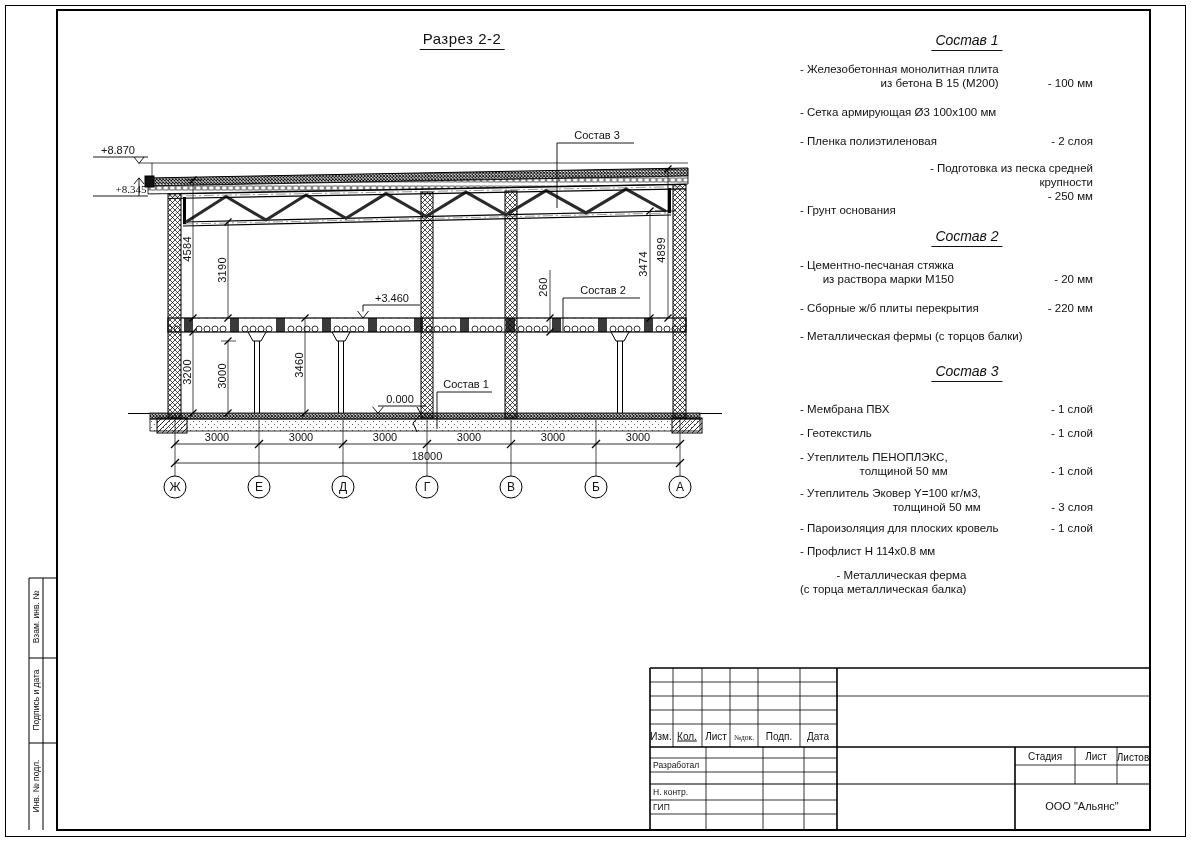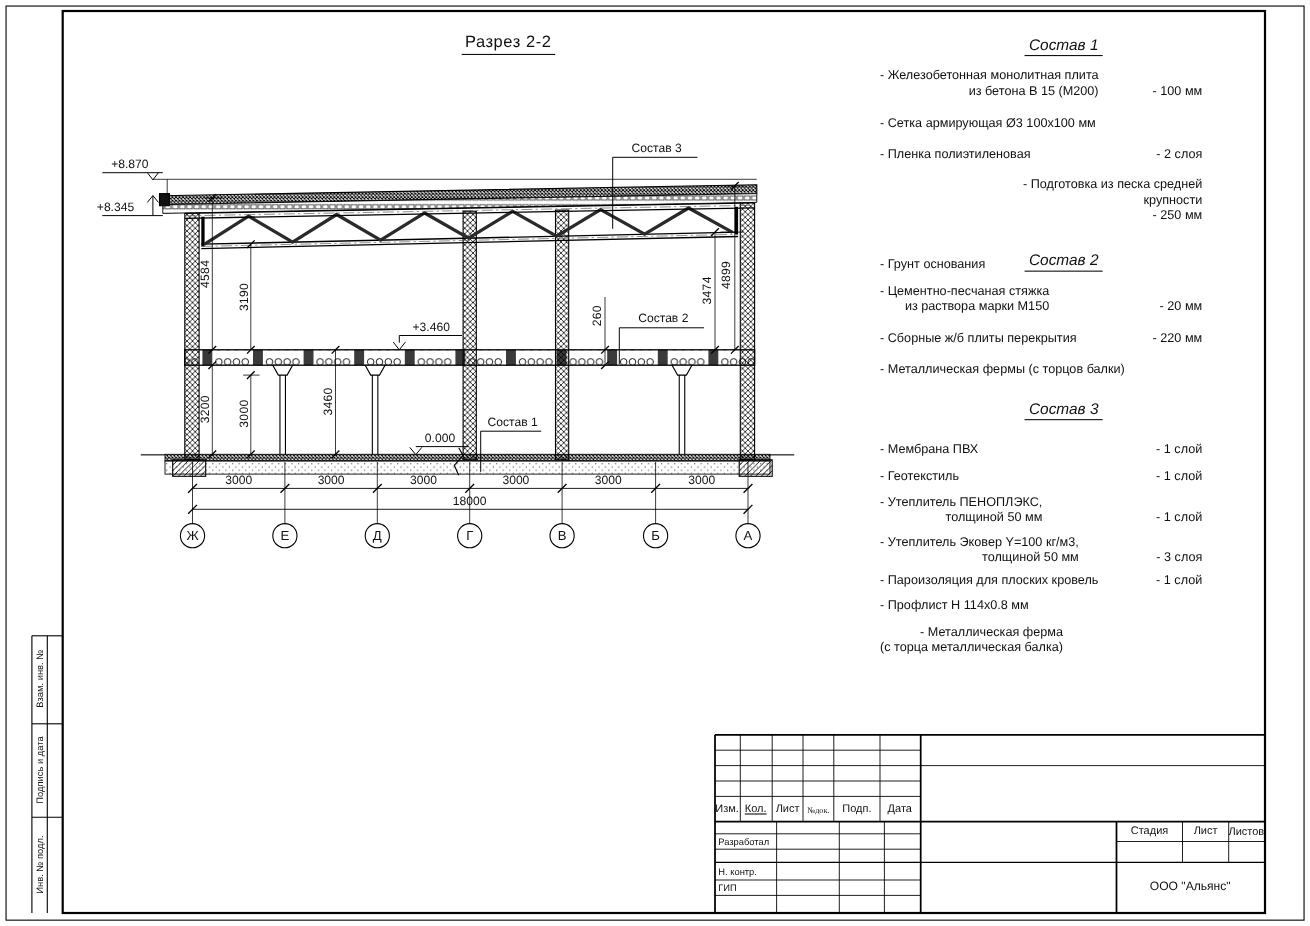--- a/index.html
+++ b/index.html
@@ -239,21 +239,21 @@
     <line x1="1075" y1="747" x2="1075" y2="784" stroke-width="0.8"></line>
     <line x1="1117" y1="747" x2="1117" y2="784" stroke-width="0.8"></line>
   </g>
 </svg>
 
 <div class="labels">
 
   <div class="title" style="left:462px;top:30px;">Разрез 2-2</div>
 
   <div class="ht" style="left:118px;top:150px;">+8.870</div>
-  <div class="ht" style="left:105px;top:189px;">+8.345</div>
+  <div class="ht" style="left:131px;top:189px;font-family:Liberation Serif, serif;">+8.345</div>
   <div class="ht" style="left:392px;top:298px;">+3.460</div>
   <div class="ht" style="left:400px;top:399px;">0.000</div>
 
   <div class="callout" style="left:597px;top:141px;">Состав 3</div>
   <div class="callout" style="left:603px;top:296px;">Состав 2</div>
   <div class="callout" style="left:466px;top:390px;">Состав 1</div>
 
   <div class="vdim" style="left:187px;top:249px;">4584</div>
   <div class="vdim" style="left:222px;top:270px;">3190</div>
   <div class="vdim" style="left:187px;top:372px;">3200</div>
@@ -291,21 +291,21 @@
   </div>
   <div class="item" style="top:134px;">
     <span class="nm">- Пленка полиэтиленовая</span>
     <span class="vl">- 2 слоя</span>
   </div>
   <div class="item" style="top:161px;flex-direction:column;">
     <span class="nm">- Подготовка из песка средней
 крупности</span>
     <span class="vl">- 250 мм</span>
   </div>
-  <div class="item" style="top:203px;margin-top:31px;">
+  <div class="item" style="top:203px;">
     <span class="nm">- Грунт основания</span>
     <span class="vl"></span>
   </div>
 
   <div class="ctitle" style="left:967px;top:228px;">Состав 2</div>
   <div class="item" style="top:258px;">
     <span class="nm">- Цементно-песчаная стяжка
 из раствора марки М150</span>
     <span class="vl">- 20 мм</span>
   </div>

